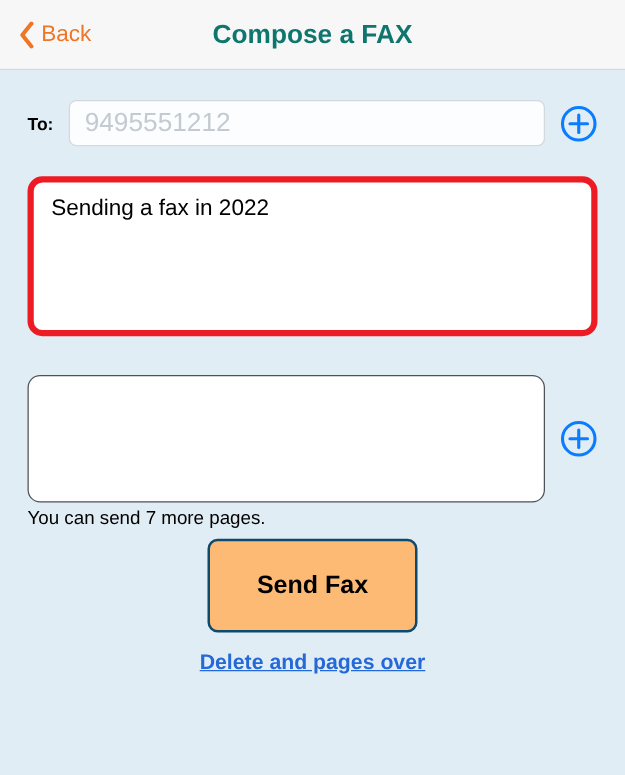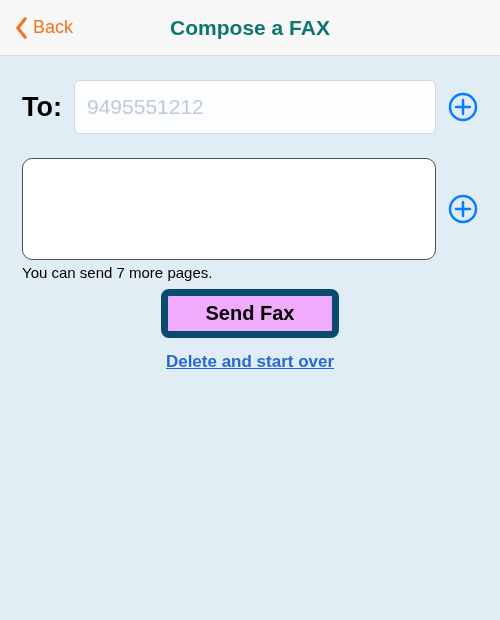--- a/index.html
+++ b/index.html
@@ -44,27 +44,27 @@
     .content {
       padding: 24px 22px 0 22px;
     }
     .to-row {
       display: flex;
       align-items: center;
       gap: 12px;
       margin-bottom: 24px;
     }
     .to-label {
-      font-size: 27px;
+      font-size: 14px;
       font-weight: 600;
       color: #000;
     }
     .to-input {
       flex: 1;
-      height: 54px;
+      height: 37px;
       border: 1px solid #d3d9dd;
       border-radius: 6px;
       padding: 11px 12px;
       font-size: 21px;
       background: #fbfdfe;
       color: #000;
     }
     .to-input::placeholder {
       color: #c3cad1;
     }
@@ -109,26 +109,26 @@
     .hint {
       font-size: 15px;
       color: #000;
       margin-top: 4px;
       margin-bottom: 8px;
     }
     .bottom {
       text-align: center;
     }
     .send-btn {
-      background: #f0abfc;
-      border: 7px solid #0c4a6e;
+      background: #fdba74;
+      border: 2px solid #0c4a6e;
       color: #000;
       font-size: 20px;
       font-weight: 700;
-      padding: 6px 38px;
+      padding: 24px 38px;
       border-radius: 8px;
       cursor: pointer;
       margin-bottom: 14px;
     }
     .delete-link {
       color: #2568d8;
       font-size: 17px;
       font-weight: 600;
       text-decoration: underline;
       cursor: pointer;
@@ -155,31 +155,32 @@
     <input class="to-input" type="text" placeholder="9495551212" style="">
     <div class="plus-btn">
       <svg viewBox="0 0 30 30">
         <circle cx="15" cy="15" r="13" fill="none" stroke="#0a7cff" stroke-width="2.5"></circle>
         <line x1="15" y1="8" x2="15" y2="22" stroke="#0a7cff" stroke-width="2.5" stroke-linecap="round"></line>
         <line x1="8" y1="15" x2="22" y2="15" stroke="#0a7cff" stroke-width="2.5" stroke-linecap="round"></line>
       </svg>
     </div>
   </div>
 
+  <textarea class="cover-box" style="">Sending a fax in 2022</textarea>
 
   <div class="pages-row">
     <div class="pages-box"></div>
     <div class="plus-btn">
       <svg viewBox="0 0 30 30">
         <circle cx="15" cy="15" r="13" fill="none" stroke="#0a7cff" stroke-width="2.5"></circle>
         <line x1="15" y1="8" x2="15" y2="22" stroke="#0a7cff" stroke-width="2.5" stroke-linecap="round"></line>
         <line x1="8" y1="15" x2="22" y2="15" stroke="#0a7cff" stroke-width="2.5" stroke-linecap="round"></line>
       </svg>
     </div>
   </div>
   <div class="hint">You can send 7 more pages.</div>
 
   <div class="bottom">
     <button class="send-btn">Send Fax</button><br>
-    <span class="delete-link">Delete and start over</span>
+    <span class="delete-link">Delete and pages over</span>
   </div>
 
 </div>
 
 </body></html>

